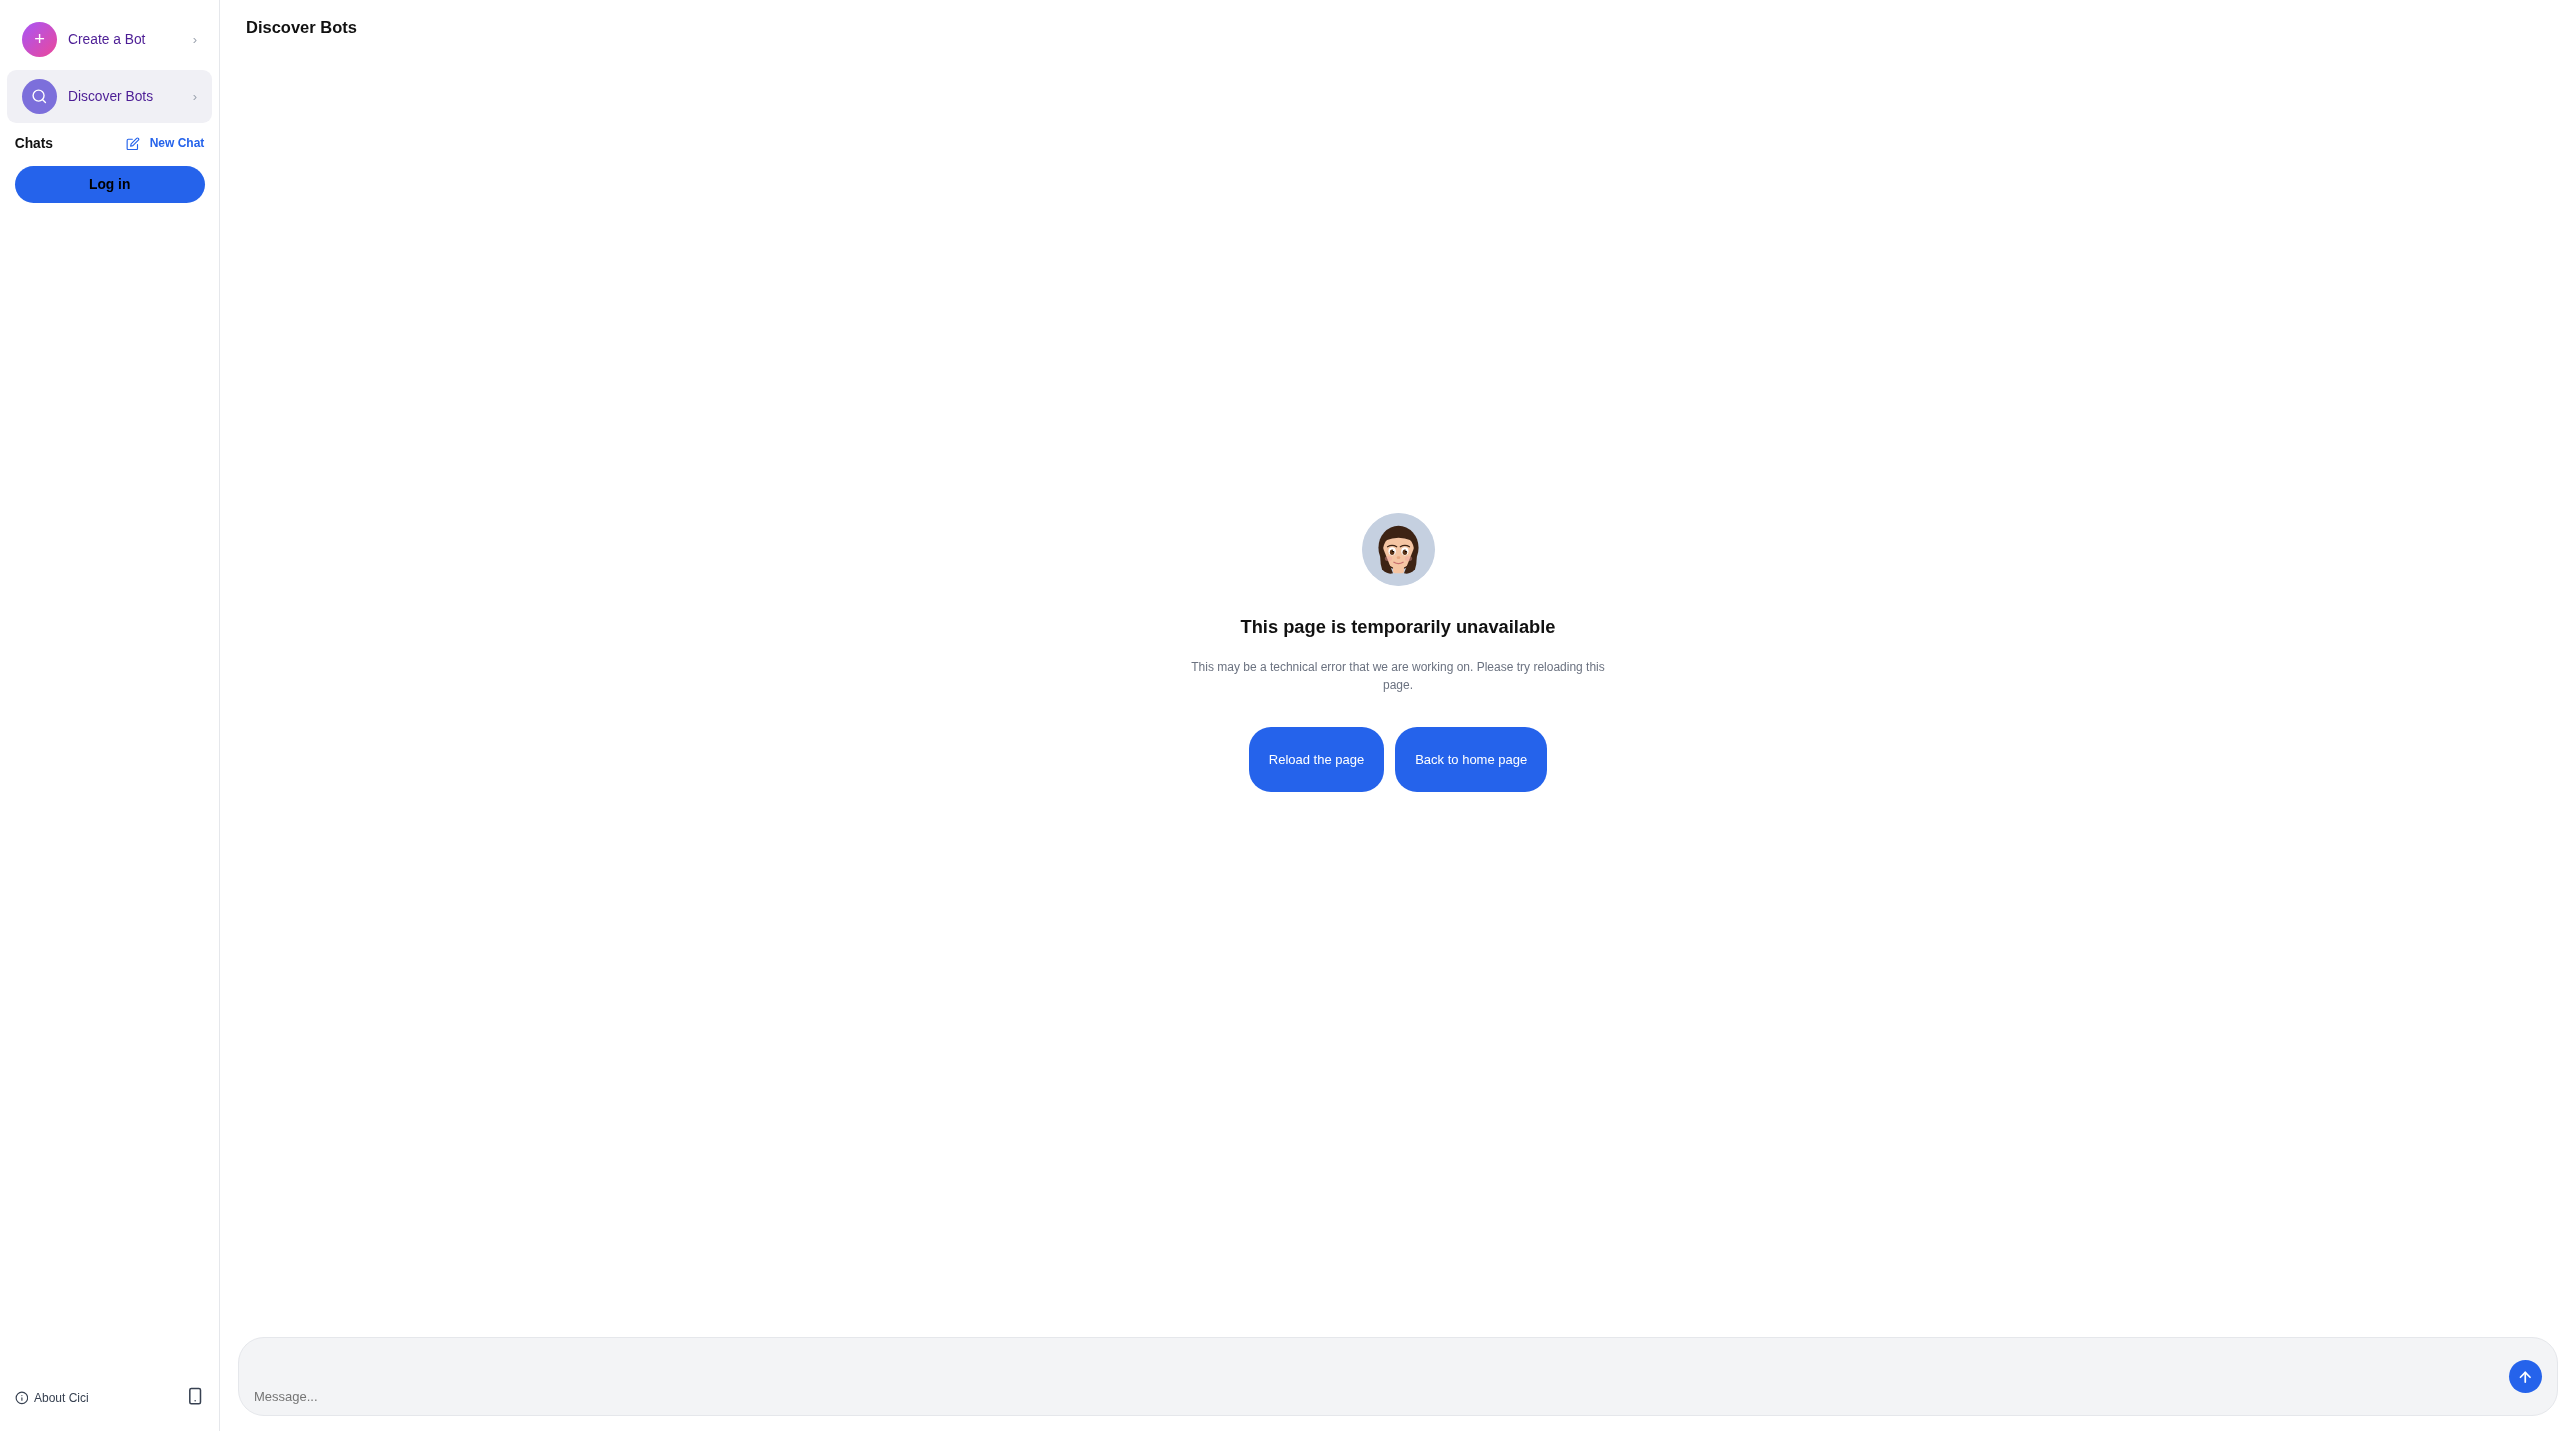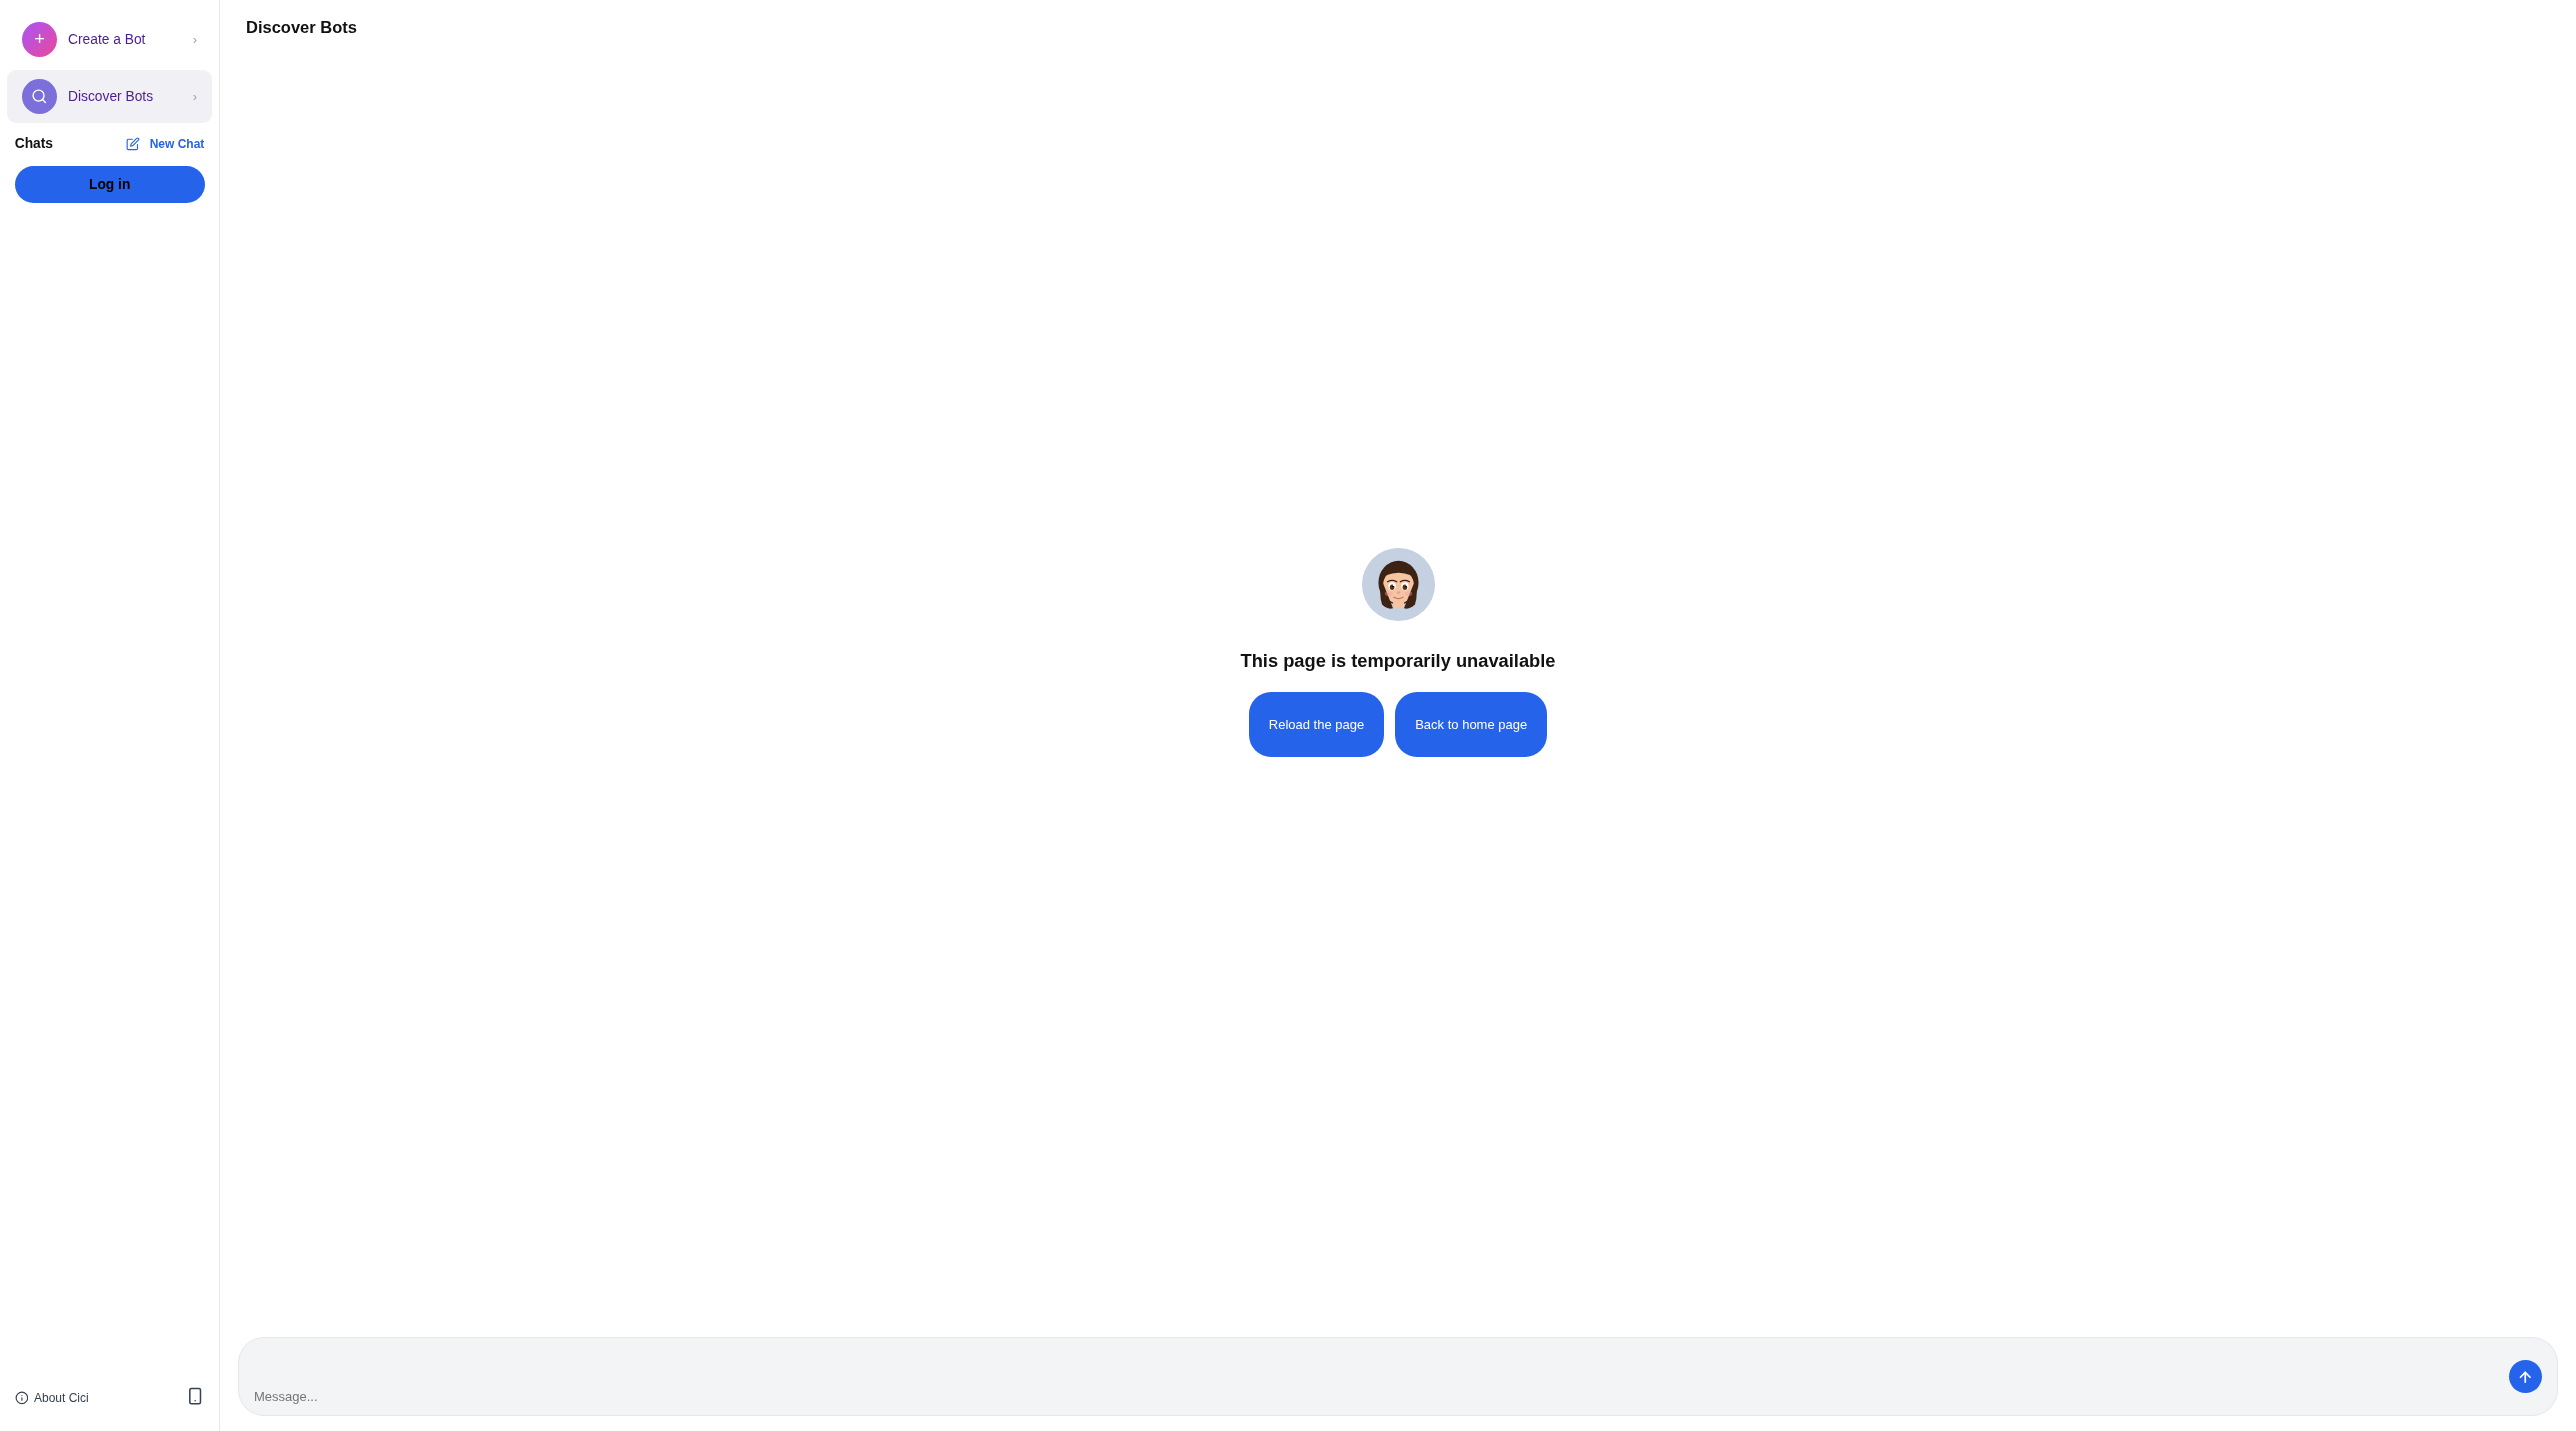--- a/index.html
+++ b/index.html
@@ -61,21 +61,21 @@
     }
 
     .sidebar-chevron {
       color: #9ca3af;
       font-size: 13px;
     }
 
     .chats-section {
       padding: 11px 14.7px 7.3px 14.7px;
       display: flex;
-      align-items: flex-end;
+      align-items: center;
       justify-content: space-between;
     }
     .chats-label {
       font-size: 13.8px;
       font-weight: 600;
       color: #111;
     }
     .new-chat-btn {
       display: flex;
       align-items: center;
@@ -341,20 +341,21 @@
         <ellipse cx="40" cy="49" rx="2" ry="1.5" fill="#e8a882"></ellipse>
 
         <path d="M35,54 Q40,57 45,54" stroke="#c87070" stroke-width="1.5" fill="none" stroke-linecap="round"></path>
 
         <ellipse cx="29" cy="50" rx="4" ry="2.5" fill="#f0a0a0" opacity="0.4"></ellipse>
         <ellipse cx="51" cy="50" rx="4" ry="2.5" fill="#f0a0a0" opacity="0.4"></ellipse>
       </svg>
     </div>
 
     <div class="error-title">This page is temporarily unavailable</div>
+    <div class="error-desc">This may be a technical error that we are working on. Please try reloading this page.</div>
 
     <div class="error-actions">
       <button class="btn-reload">Reload the page</button>
       <button class="btn-home">Back to home page</button>
     </div>
   </div>
 
   <div id="message-bar">
     <div class="message-input-container">
       <input class="message-input" type="text" placeholder="Message..." style="">

